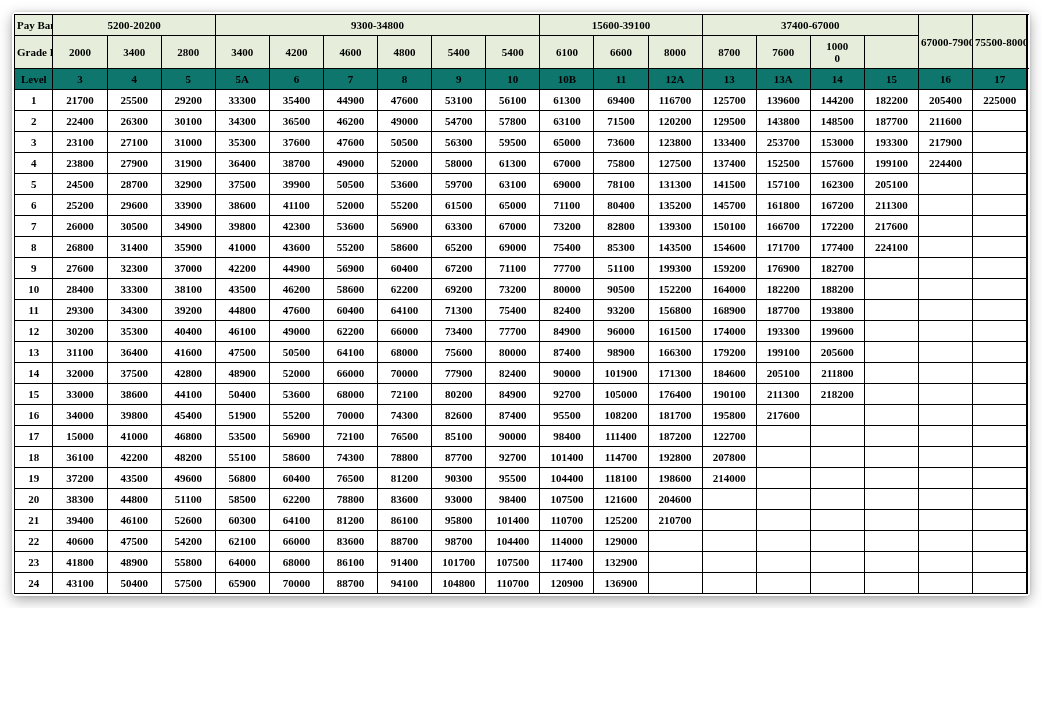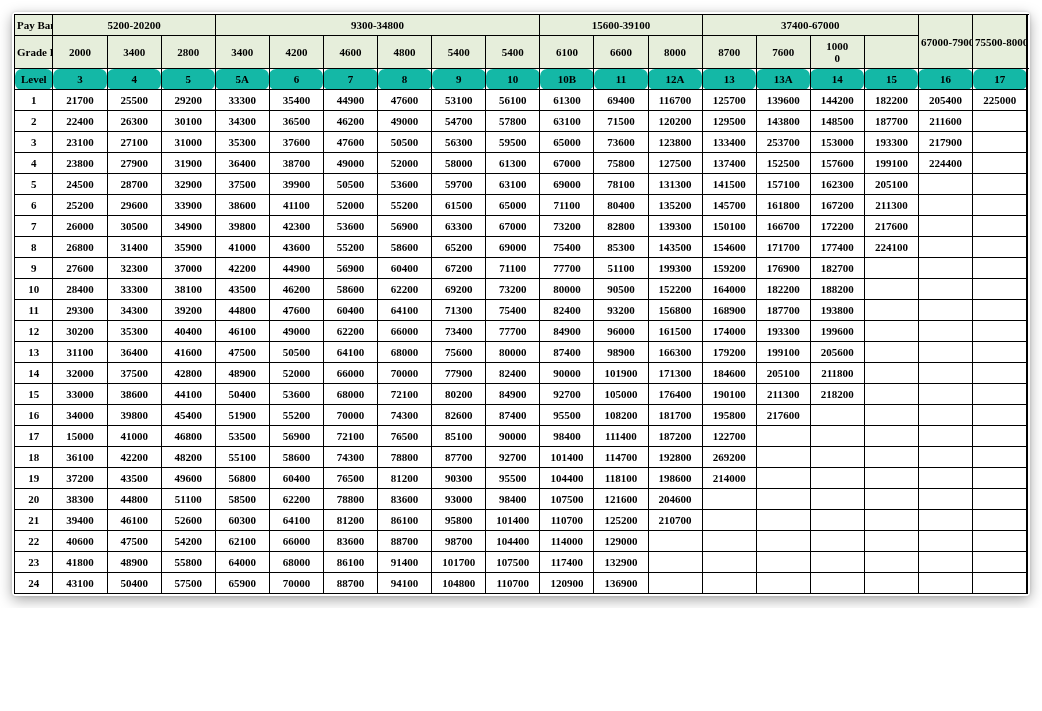--- a/index.html
+++ b/index.html
@@ -22,21 +22,21 @@
     font-size: 11px;
   }
   th, td {
     border: 1px solid #000;
     text-align: center;
     padding: 4px 2px;
     white-space: nowrap;
     overflow: hidden;
   }
   th.green, td.green { background: #e6eedb; font-weight: bold; }
-  th.tan,   td.tan   { background: #14b8a6; font-weight: bold; border-radius: 7px; }
+  th.tan,   td.tan   { background: #0f766e; font-weight: bold; }
   th.row-label { background: #fff; font-weight: bold; }
   td.val { font-weight: bold; background: #fff; }
   col.label { width: 3.8%; }
   col.data  { width: 5.34%; }
 </style>
 </head>
 <body>
 
 <div class="sheet">
   <table>
@@ -480,21 +480,21 @@
           <td class="val">48200</td>
           <td class="val">55100</td>
           <td class="val">58600</td>
           <td class="val">74300</td>
           <td class="val">78800</td>
           <td class="val">87700</td>
           <td class="val">92700</td>
           <td class="val">101400</td>
           <td class="val">114700</td>
           <td class="val">192800</td>
-          <td class="val">269200</td>
+          <td class="val">207800</td>
           <td class="val"></td>
           <td class="val"></td>
           <td class="val"></td>
           <td class="val"></td>
           <td class="val"></td>
           <td class="val"></td>
         </tr>
         <tr>
           <th class="row-label">19</th>
           <td class="val">37200</td>

